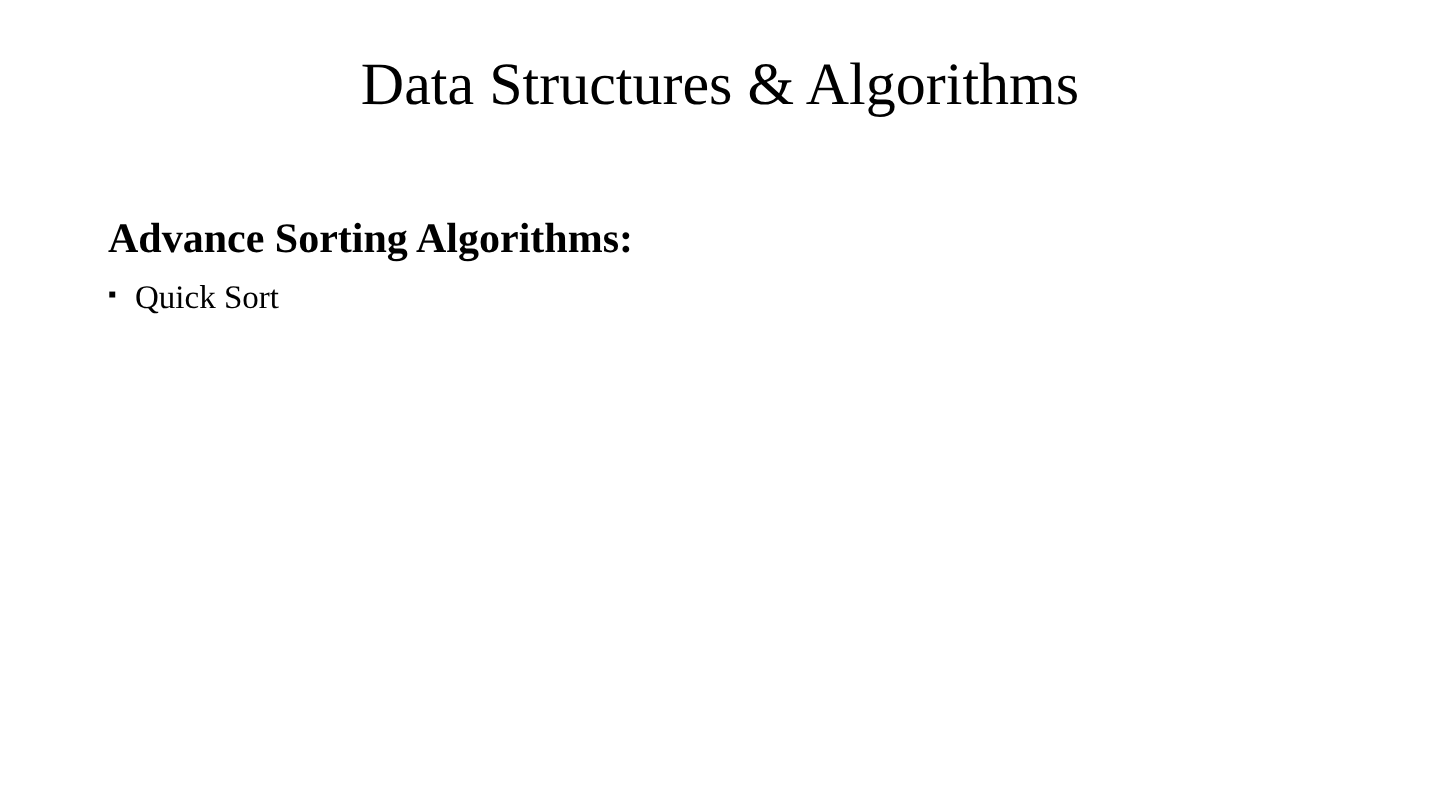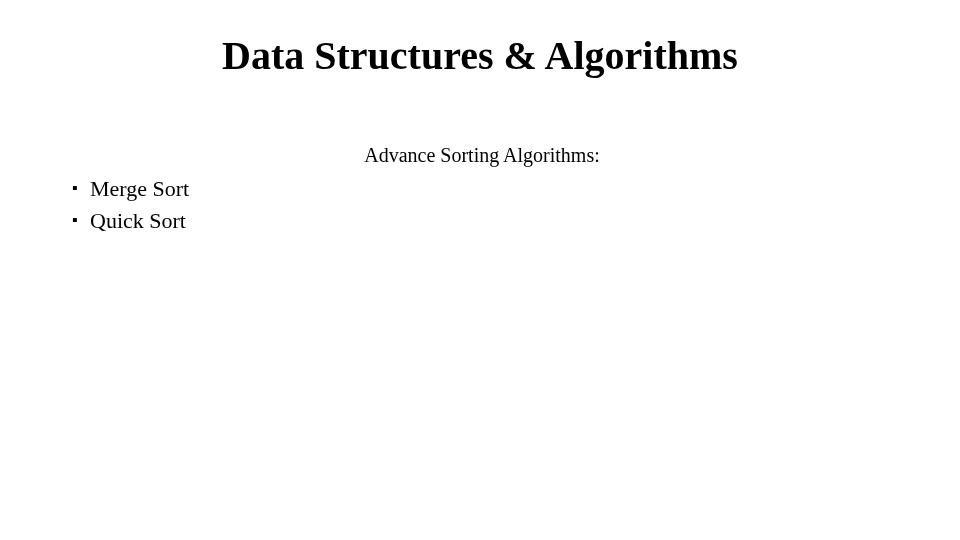--- a/index.html
+++ b/index.html
@@ -17,33 +17,32 @@
     position: relative;
     box-sizing: border-box;
   }
   .title {
     position: absolute;
     top: 32px;
     left: 0;
     width: 960px;
     text-align: center;
     font-size: 40px;
-    font-weight: bold;
+    font-weight: normal;
   }
   .body {
     position: absolute;
     top: 144px;
     left: 72px;
     width: 820px;
   }
   .subheading {
-    font-size: 20px;
-    font-weight: normal;
+    font-size: 28px;
+    font-weight: bold;
     margin-bottom: 6px;
-    text-align: center;
   }
   .bullets {
     list-style: none;
     padding: 0;
     margin: 0;
   }
   .bullets li {
     font-size: 22px;
     line-height: 1.45;
     padding-left: 18px;
@@ -59,17 +58,16 @@
   }
 </style>
 </head>
 <body>
 
 <div class="slide">
   <div class="title">Data Structures &amp; Algorithms</div>
   <div class="body">
     <div class="subheading">Advance Sorting Algorithms:</div>
     <ul class="bullets">
-      <li>Merge Sort</li>
       <li>Quick Sort</li>
     </ul>
   </div>
 </div>
 
 </body></html>

